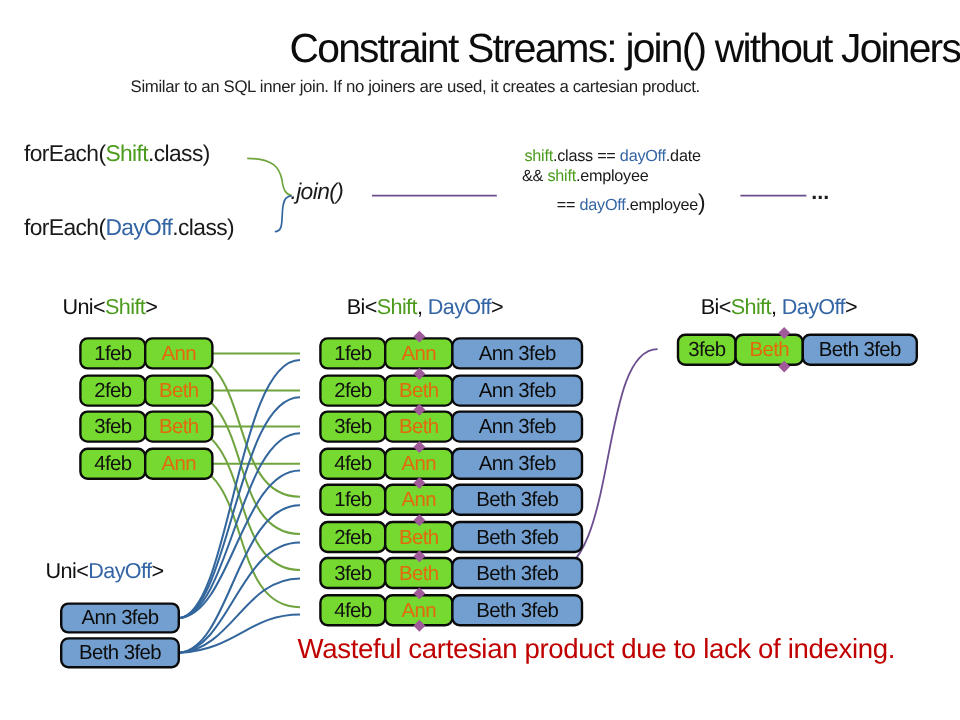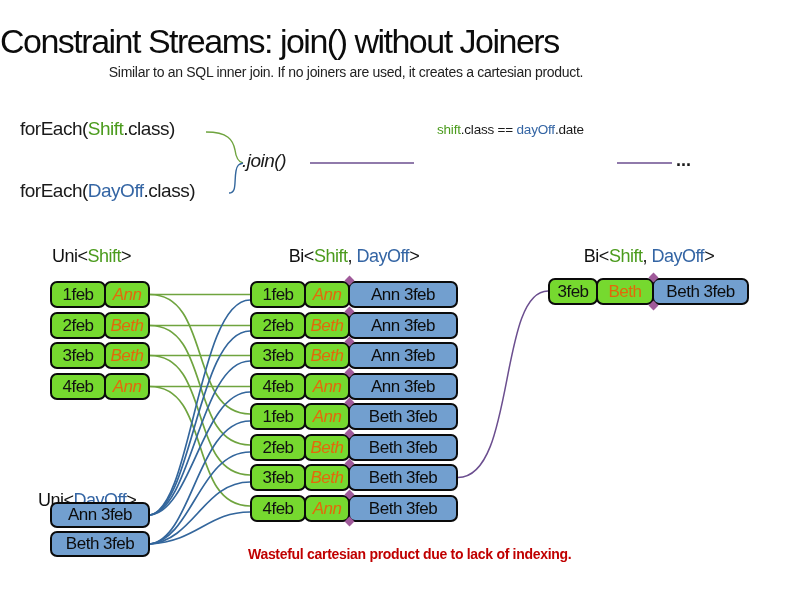--- a/index.html
+++ b/index.html
@@ -5,47 +5,47 @@
   :root{
     --box-green:#76d92f; --box-blue:#729fcf; --txt-orange:#e3690b;
     --txt-green:#4b9b1d; --txt-blue:#3465a4; --line-green:#6fa43f;
     --line-blue:#33669c; --line-purple:#6b4e8f; --txt-red:#c00000;
     --diamond:#a05a9a;
   }
   *{margin:0;padding:0;box-sizing:border-box;}
   html,body{width:800px;height:600px;}
   body{position:relative;background:#fff;font-family:"Liberation Sans",sans-serif;color:#111;overflow:hidden;}
   .abs{position:absolute;}
-  #title{top:22px;left:0;width:800px;text-align:left;font-size:34px;letter-spacing:-1.5px;color:#0c0c0c;}
+  #title{top:22px;left:0;width:800px;text-align:right;font-size:34px;letter-spacing:-1.5px;color:#0c0c0c;}
   #subtitle{top:64px;left:0;width:692px;text-align:center;font-size:14px;letter-spacing:-0.3px;color:#222;}
   .code{font-size:19px;letter-spacing:-0.5px;color:#1a1a1a;white-space:nowrap;}
   .code-sm{font-size:13.5px;letter-spacing:-0.2px;color:#1a1a1a;white-space:nowrap;}
   .g{color:var(--txt-green);} .b{color:var(--txt-blue);}
   .big{font-size:19px;}
   #svg-layer{top:0;left:0;z-index:1;}
   .boxes{z-index:2;}
   path,line{fill:none;}
   .ln-green{stroke:var(--line-green);stroke-width:1.7;}
   .ln-blue{stroke:var(--line-blue);stroke-width:1.7;}
   .ln-purple{stroke:var(--line-purple);stroke-width:1.5;}
   .ln-thin-green{stroke:var(--line-green);stroke-width:1.4;}
   .ln-thin-blue{stroke:var(--line-blue);stroke-width:1.4;}
   .label{font-size:18px;letter-spacing:-0.5px;white-space:nowrap;color:#111;}
-  .row{display:flex;position:absolute;height:27px;}
+  .row{display:flex;position:absolute;height:27px;margin-left:16px;}
   .cell{border:2px solid #0a0a0a;border-radius:7px;height:27px;display:flex;align-items:center;justify-content:center;
         font-size:17px;letter-spacing:-0.5px;background:var(--box-green);color:#111;}
   .cell+.cell{margin-left:-2px;}
   .cell.name{color:var(--txt-orange);}
   .cell.pair{background:var(--box-blue);color:#0c0c0c;}
-  .w-date{width:56px;} .w-name{width:46px;font-style:italic;} .w-pair{width:110px;}
+  .w-date{width:56px;} .w-name{width:58px;} .w-pair{width:110px;}
   .rw-date{width:50px;} .rw-name{width:58px;} .rw-pair{width:97px;}
   .solo{border:2px solid #0a0a0a;border-radius:7px;background:var(--box-blue);color:#0c0c0c;
         width:100px;height:26px;display:flex;align-items:center;justify-content:center;font-size:17px;letter-spacing:-0.5px;}
   .diamond{width:7px;height:7px;background:var(--diamond);transform:rotate(45deg);z-index:3;}
-  #note{left:248px;top:541px;font-size:14px;line-height:26px;color:var(--txt-red);letter-spacing:-0.3px;z-index:2;font-weight:bold;}
+  #note{left:248px;top:527px;font-size:23px;line-height:26px;color:var(--txt-red);letter-spacing:-0.3px;z-index:2;}
   #ellipsis{left:676px;top:150px;font-size:18px;font-weight:bold;color:#1a1a1a;z-index:2;}
 </style>
 </head>
 <body>
 
 <svg id="svg-layer" class="abs" width="800" height="600">
 
   <path class="ln-thin-green" d="M206,132 C228,132 233,140 235,150 C236,158 238,162 243,163"></path>
   <path class="ln-thin-blue" d="M229,193 C237,193 234,182 236,171 C237,165 239,164 243,163"></path>
 
@@ -77,27 +77,29 @@
 
 <div id="title" class="abs">Constraint Streams: join() without Joiners</div>
 <div id="subtitle" class="abs">Similar to an SQL inner join. If no joiners are used, it creates a cartesian product.</div>
 
 <div class="abs code boxes" style="left:20px;top:118px;"><span>forEach(</span><span class="g">Shift</span><span>.class)</span></div>
 <div class="abs code boxes" style="left:20px;top:180px;"><span>forEach(</span><span class="b">DayOff</span><span>.class)</span></div>
 <div class="abs code boxes" style="left:242px;top:150px;font-style:italic;">.join()</div>
 
 <div class="abs boxes" style="left:418px;top:119px;">
   <div class="code-sm" style="margin:3px 0 0 19px;"><span class="g">shift</span><span>.class == </span><span class="b">dayOff</span><span>.date</span></div>
+  <div class="code-sm" style="margin:2px 0 0 17px;"><span>&amp;&amp; </span><span class="g">shift</span><span>.employee</span></div>
+  <div class="code-sm" style="margin:5px 0 0 46px;"><span>== </span><span class="b">dayOff</span><span>.employee</span><span class="big">)</span></div>
 </div>
 <div id="ellipsis" class="abs">...</div>
 
 <div class="abs label boxes" style="left:52px;top:246px;"><span>Uni&lt;</span><span class="g">Shift</span><span>&gt;</span></div>
 <div class="abs label boxes" style="left:250px;top:246px;width:208px;text-align:center;"><span>Bi&lt;</span><span class="g">Shift</span><span>, </span><span class="b">DayOff</span><span>&gt;</span></div>
 <div class="abs label boxes" style="left:548px;top:246px;width:202px;text-align:center;"><span>Bi&lt;</span><span class="g">Shift</span><span>, </span><span class="b">DayOff</span><span>&gt;</span></div>
-<div class="abs label boxes" style="left:38px;top:466px;margin-top:24px;"><span>Uni&lt;</span><span class="b">DayOff</span><span>&gt;</span></div>
+<div class="abs label boxes" style="left:38px;top:466px;"><span>Uni&lt;</span><span class="b">DayOff</span><span>&gt;</span></div>
 
 <div class="row boxes" style="left:50px;top:281px;">
     <div class="cell w-date">1feb</div>
     <div class="cell name w-name">Ann</div>
   </div>
 <div class="row boxes" style="left:50px;top:312px;">
     <div class="cell w-date">2feb</div>
     <div class="cell name w-name">Beth</div>
   </div>
 <div class="row boxes" style="left:50px;top:342px;">

